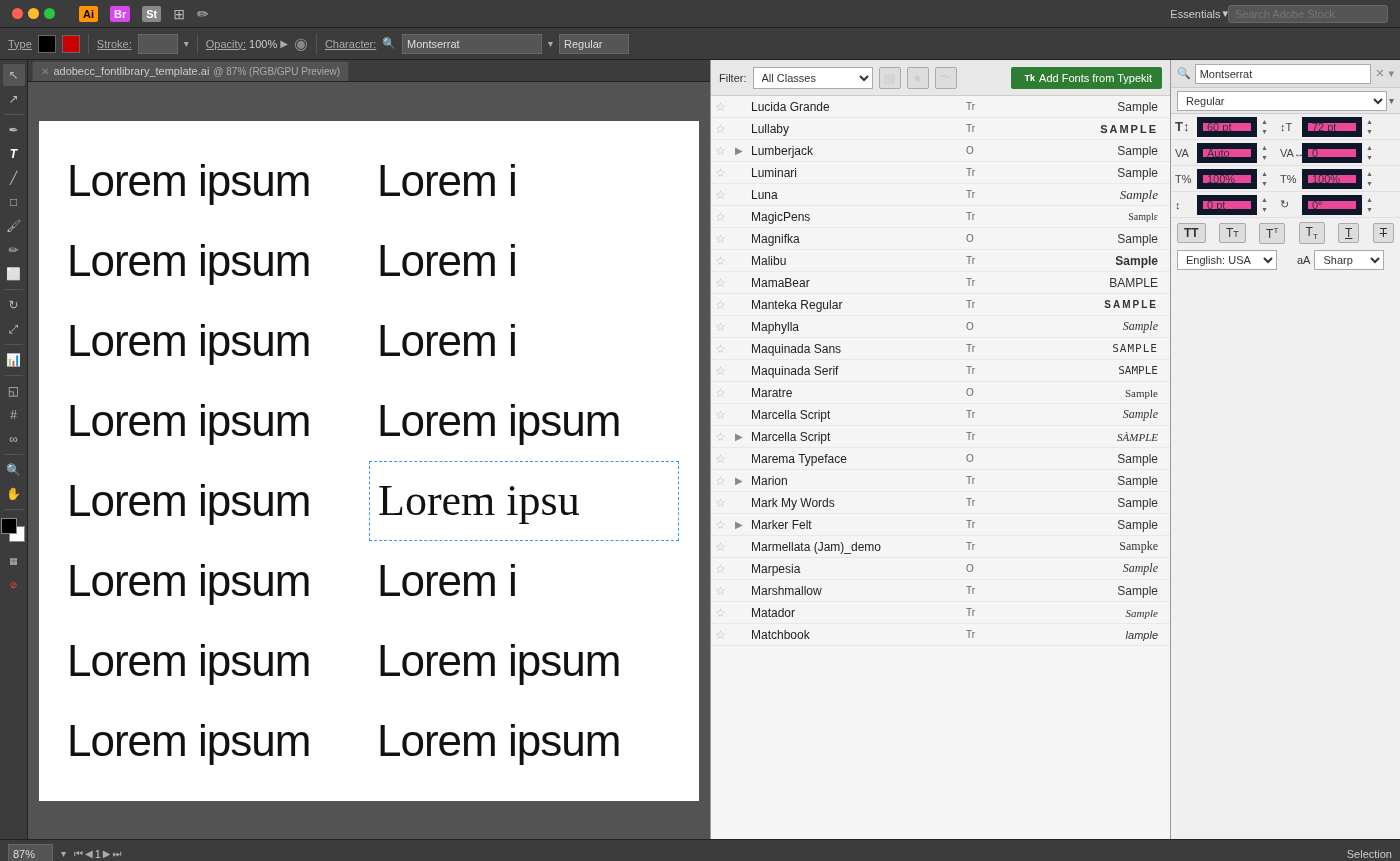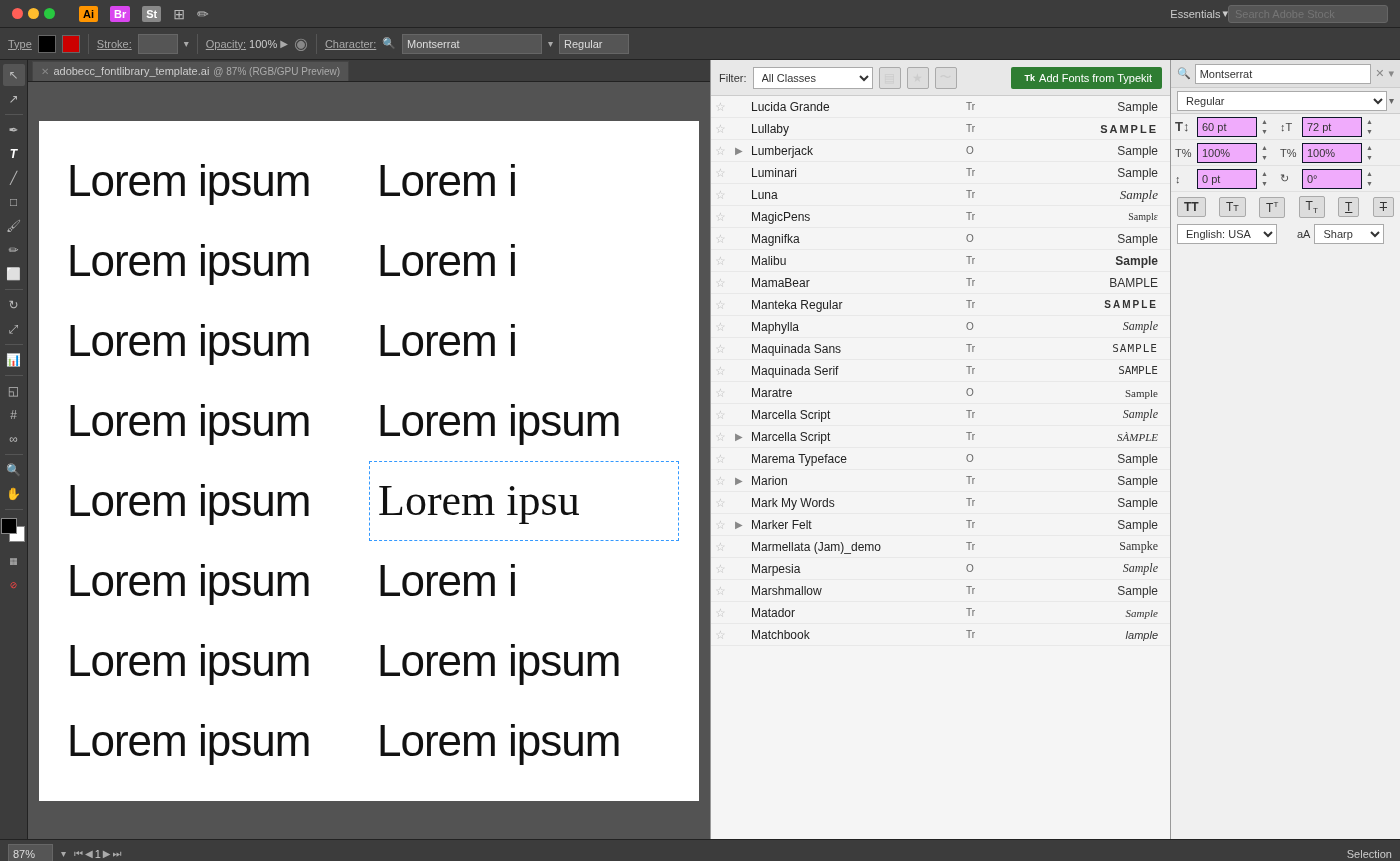--- a/index.html
+++ b/index.html
@@ -229,22 +229,22 @@
     .char-field-row {
       height: 26px;
       display: flex;
       align-items: center;
       padding: 0 4px;
       border-bottom: 1px solid #e0e0e0;
       gap: 4px;
     }
     .char-icon { font-size: 11px; color: #666; width: 18px; }
     .char-input {
-      background: #f0abfc;
-      border: 1px solid #0f172a;
+      background: #ec4899;
+      border: 6px solid #0f172a;
       font-size: 11px;
       height: 20px;
       padding: 0 4px;
       color: #333;
       width: 60px;
     }
     .char-spinners { display: flex; flex-direction: column; }
     .char-spinner { font-size: 7px; color: #666; height: 10px; line-height: 10px; cursor: pointer; }
     .char-btn-row {
       display: flex;
@@ -667,20 +667,34 @@
         <div class="char-spinner">▼</div>
       </div>
       <span class="char-icon" style="font-size:11px;color:#444;margin-left:8px;">↕T</span>
       <input class="char-input" type="text" value="72 pt" style="">
       <div class="char-spinners">
         <div class="char-spinner">▲</div>
         <div class="char-spinner">▼</div>
       </div>
     </div>
 
+    <div class="char-field-row">
+      <span class="char-icon" style="font-size:11px;color:#444;">VA</span>
+      <input class="char-input" type="text" value="Auto" style="">
+      <div class="char-spinners">
+        <div class="char-spinner">▲</div>
+        <div class="char-spinner">▼</div>
+      </div>
+      <span class="char-icon" style="font-size:11px;color:#444;margin-left:8px;">VA↔</span>
+      <input class="char-input" type="text" value="0" style="">
+      <div class="char-spinners">
+        <div class="char-spinner">▲</div>
+        <div class="char-spinner">▼</div>
+      </div>
+    </div>
 
     <div class="char-field-row">
       <span class="char-icon" style="font-size:11px;color:#444;">T%</span>
       <input class="char-input" type="text" value="100%" style="">
       <div class="char-spinners">
         <div class="char-spinner">▲</div>
         <div class="char-spinner">▼</div>
       </div>
       <span class="char-icon" style="font-size:11px;color:#444;margin-left:8px;">T%</span>
       <input class="char-input" type="text" value="100%" style="">

